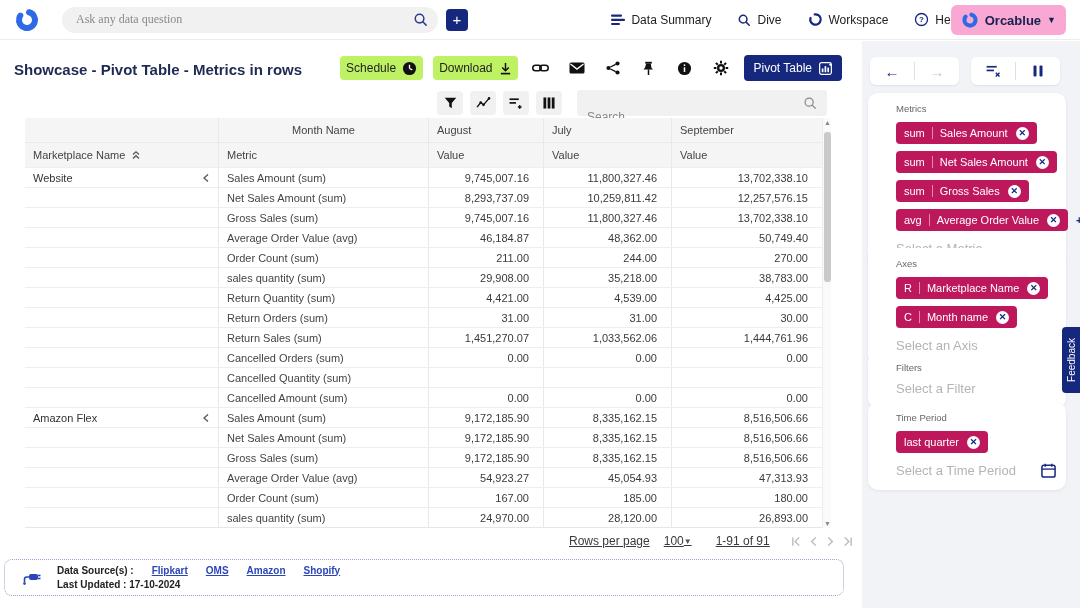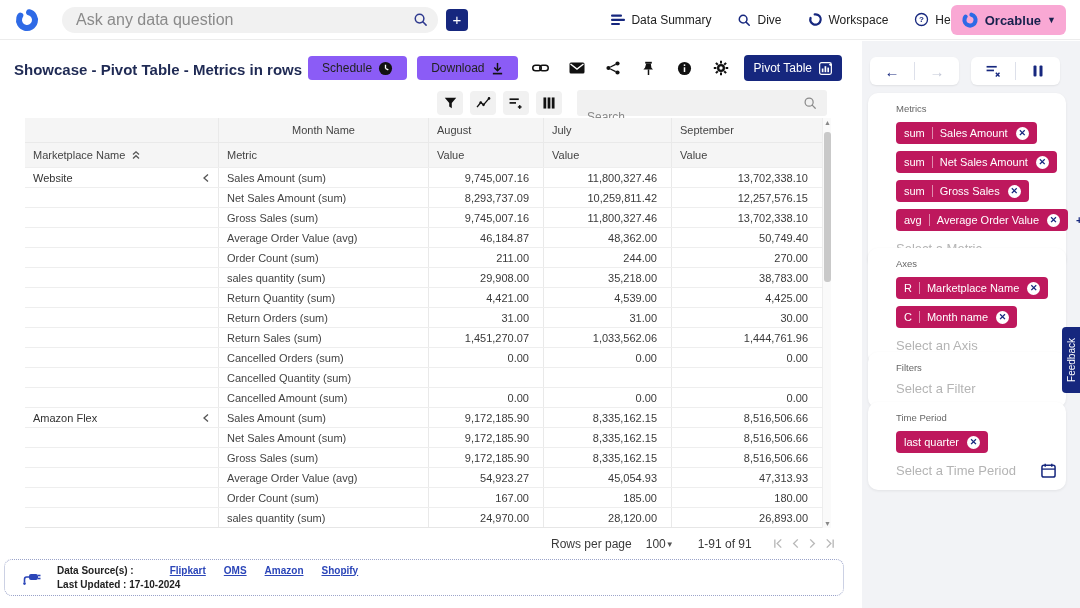--- a/index.html
+++ b/index.html
@@ -6,39 +6,39 @@
   html,body { width:1080px; height:608px; overflow:hidden; background:#fff;
     font-family:"Liberation Sans", sans-serif; color:#2b2b2b; }
   svg { display:block; }
 
   
   .topbar { position:absolute; left:0; top:0; width:1080px; height:40px; background:#fff;
     border-bottom:1px solid #ececec; display:flex; align-items:center; z-index:5; }
   .logo { margin-left:14px; }
   .q-search { margin-left:22px; width:376px; height:26px; background:#f1f1f1; border-radius:13px;
     display:flex; align-items:center; padding:0 10px 0 14px; }
-  .q-search input { flex:1; border:none; background:transparent; outline:none; font-size:16px;
-    color:#a16207; font-family:Liberation Sans, sans-serif; }
+  .q-search input { flex:1; border:none; background:transparent; outline:none; font-size:12px;
+    color:#a16207; font-family:Liberation Serif, serif; }
   .q-search input::placeholder { color:#8a8a8a; }
   .plus-btn { margin-left:8px; width:22px; height:22px; background:#16277e; color:#fff;
     border-radius:4px; font-size:15px; line-height:21px; text-align:center; cursor:pointer; }
   .top-nav { position:absolute; right:120px; display:flex; align-items:center; gap:26px; }
   .nav-item { display:flex; align-items:center; gap:6px; font-size:12px; color:#222; cursor:pointer; }
   .account-btn { position:absolute; right:14px; top:5px; height:30px; background:#f9a8d4;
     border-radius:6px; display:flex; align-items:center; gap:6px; padding:0 10px; cursor:pointer; }
   .account-btn .acct-label { font-size:13px; font-weight:bold; color:#17214d; }
   .caret { font-size:9px; color:#17214d; }
 
   
   .title-row { position:absolute; left:14px; top:55px; width:834px; height:28px;
     display:flex; align-items:center; }
   .page-title { font-size:15px; font-weight:bold; color:#1f2a54; }
   .tool-right { position:absolute; right:6px; top:0; display:flex; align-items:center; gap:10px; }
-  .chip-btn { height:24px; background:#8b5cf6; border-radius:4px; display:flex; align-items:center;
-    gap:6px; padding:0 14px; font-size:12px; color:#222; cursor:pointer; }
+  .chip-btn { height:24px; background:#bef264; border-radius:4px; display:flex; align-items:center;
+    gap:6px; padding:0 6px; font-size:12px; color:#222; cursor:pointer; }
   .icon-plain { width:26px; height:24px; display:flex; align-items:center; justify-content:center; cursor:pointer; }
   .pivot-btn { height:26px; background:#16277e; border-radius:4px; color:#fff; font-size:12px;
     display:flex; align-items:center; gap:7px; padding:0 10px; cursor:pointer; }
 
   
   .table-toolbar { position:absolute; top:90px; left:437px; width:390px; height:26px;
     display:flex; align-items:center; gap:7px; }
   .sq-icon { width:26px; height:24px; background:#f1f1f1; border-radius:4px; display:flex;
     align-items:center; justify-content:center; cursor:pointer; }
   .t-search { flex:1; height:26px; background:#f1f1f1; border-radius:3px; display:flex;
@@ -61,22 +61,22 @@
   .drow  { height:20px; border-top:1px solid #eeeeee; background:#fff; }
   .cell { display:flex; align-items:center; padding:0 8px; color:#444; overflow:hidden; white-space:nowrap; }
   .cell.center { justify-content:center; }
   .cell.num { justify-content:flex-end; padding-right:14px; color:#3a3a3a; }
   .cell.vline { border-left:1px solid #e9e9e9; }
   .mp-cell { justify-content:space-between; color:#333; }
   .sort-ico { margin-left:6px; }
   .collapse { color:#555; cursor:pointer; font-size:10px; }
 
   
-  .pager { position:absolute; top:531px; left:551px; width:290px; height:20px; display:flex;
-    align-items:flex-end; font-size:12px; color:#3a3a3a; }
+  .pager { position:absolute; top:531px; left:569px; width:290px; height:20px; display:flex;
+    align-items:center; font-size:12px; color:#3a3a3a;text-decoration:underline; }
   .pager .lbl { margin-right:14px; }
   .pager .rpp { display:flex; align-items:center; cursor:pointer; margin-right:24px; }
   .pager .range { margin-right:18px; }
   .pg-ico { width:17px; height:16px; display:flex; align-items:center; justify-content:center;
     color:#b9b9b9; cursor:default; }
 
   
   .footer { position:absolute; left:4px; top:559px; width:840px; height:37px;
     border:1.5px dotted #9aa3c9; border-radius:8px; display:flex; align-items:center; background:#fff; }
   .footer .f-icon { margin:0 16px 0 18px; }
@@ -521,21 +521,21 @@
         <rect x="6" y="4" width="9" height="6" rx="2" fill="#2b45b8"></rect>
         <line x1="15" y1="5.5" x2="17.5" y2="5.5" stroke="#2b45b8" stroke-width="1.6"></line>
         <line x1="15" y1="8.5" x2="17.5" y2="8.5" stroke="#2b45b8" stroke-width="1.6"></line>
         <path d="M6 7 H3.5 C2 7 1.5 8 1.5 9.5 v3" fill="none" stroke="#2b45b8" stroke-width="1.6"></path>
         <circle cx="1.5" cy="13.6" r="1.3" fill="#2b45b8"></circle>
       </svg>
   </span>
   <div class="f-lines">
     <div class="f-row1">
       <span class="f-label">Data Source(s) :</span>
-      <span style="display:flex;gap:18px;margin-left:18px;">
+      <span style="display:flex;gap:18px;">
           <a class="f-link">Flipkart</a>
           <a class="f-link">OMS</a>
           <a class="f-link">Amazon</a>
           <a class="f-link">Shopify</a>
         </span>
     </div>
     <div class="f-updated">Last Updated : 17-10-2024</div>
   </div>
 </div>
 

